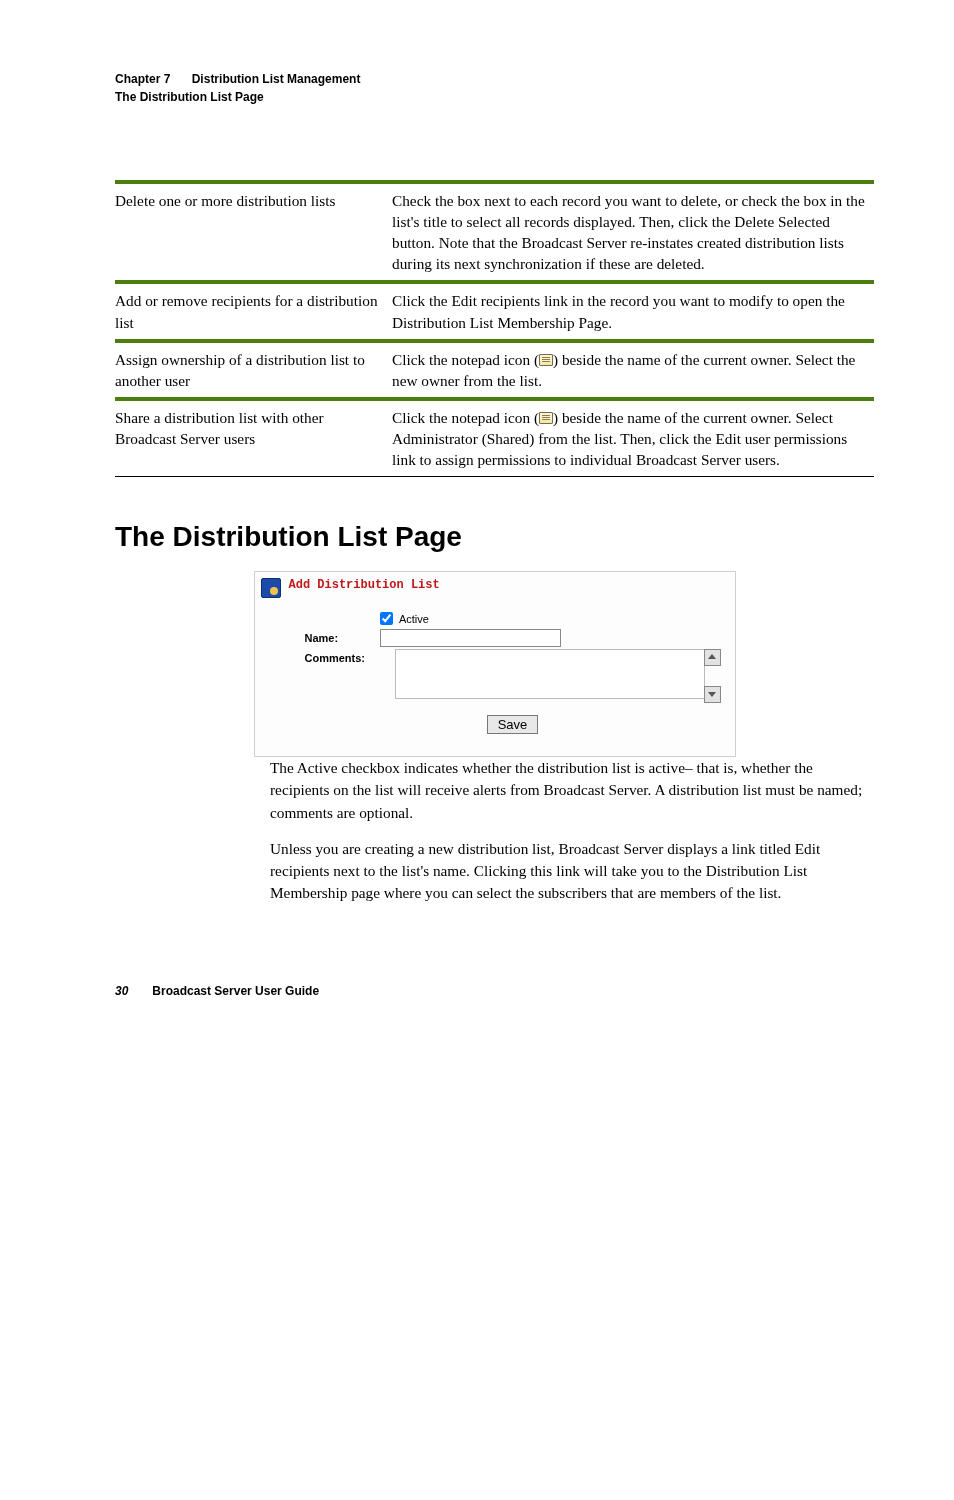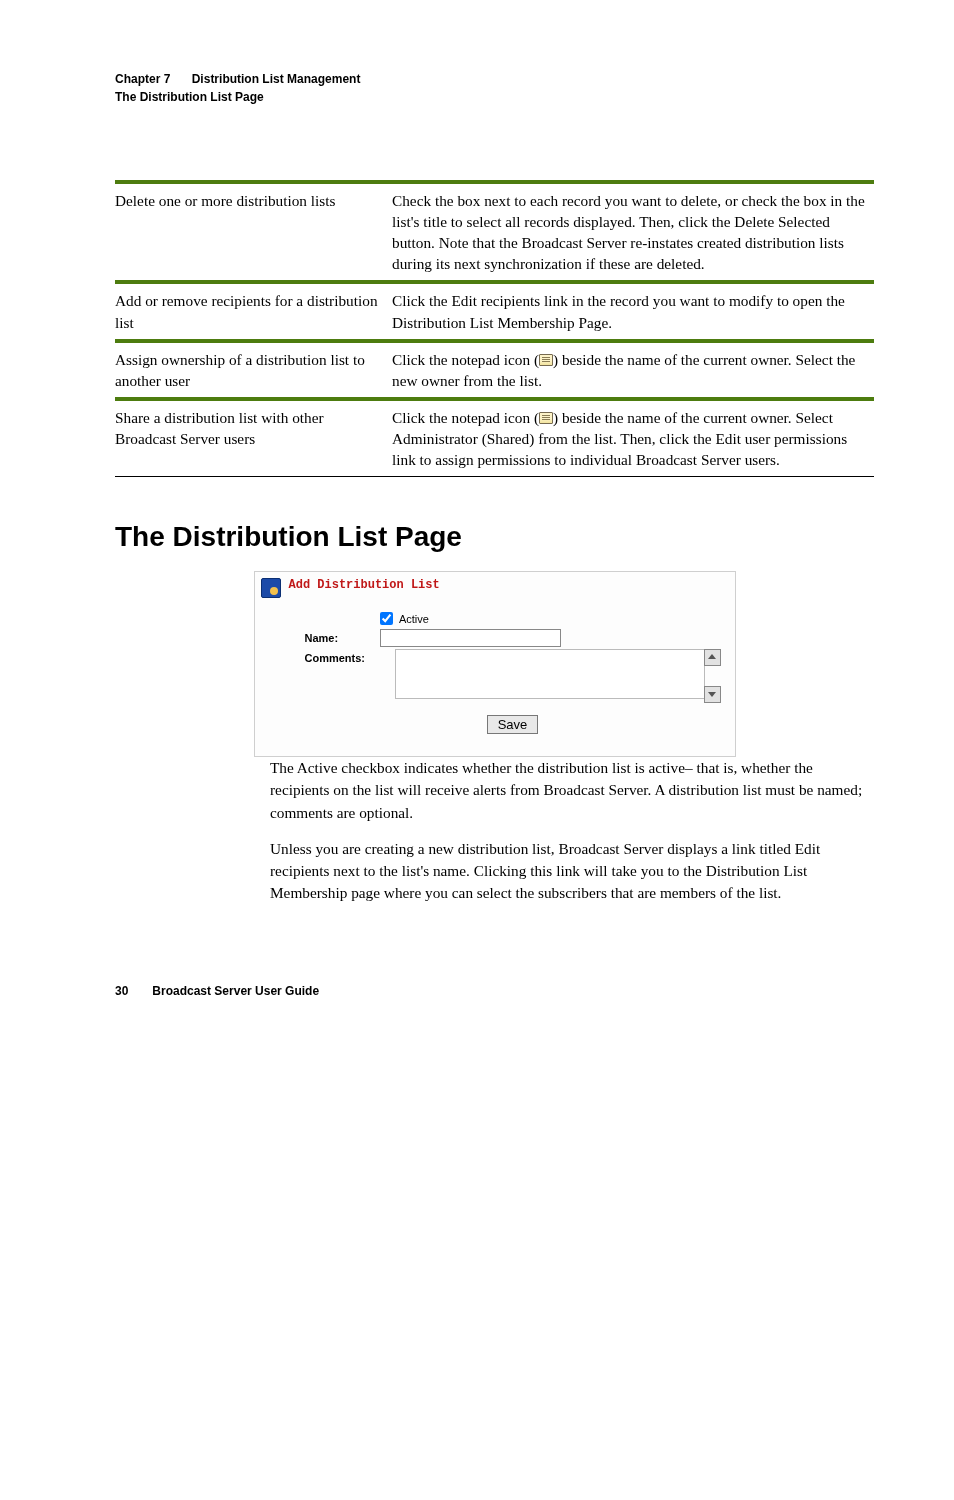--- a/index.html
+++ b/index.html
@@ -128,21 +128,21 @@
     line-height:1.45;
     margin-left:155px;
   }
   .body-text p{margin:0 0 14px;}
   .footer{
     font-family:Arial,Helvetica,sans-serif;
     font-size:12px;
     font-weight:bold;
     margin-top:80px;
   }
-  .footer .pg{display:inline-block;width:34px;}
+  .footer .pg{display:inline-block;width:34px;font-style:italic;}
   .scroll-btn{
     display:inline-block;width:15px;height:15px;
     background:#e2e2e2;border:1px solid #888;
     position:relative;vertical-align:top;
   }
   .scroll-btn::after{
     content:"";position:absolute;left:3px;top:5px;
     border-left:4px solid transparent;border-right:4px solid transparent;
   }
   .scroll-up::after{border-bottom:5px solid #555;top:4px;}

